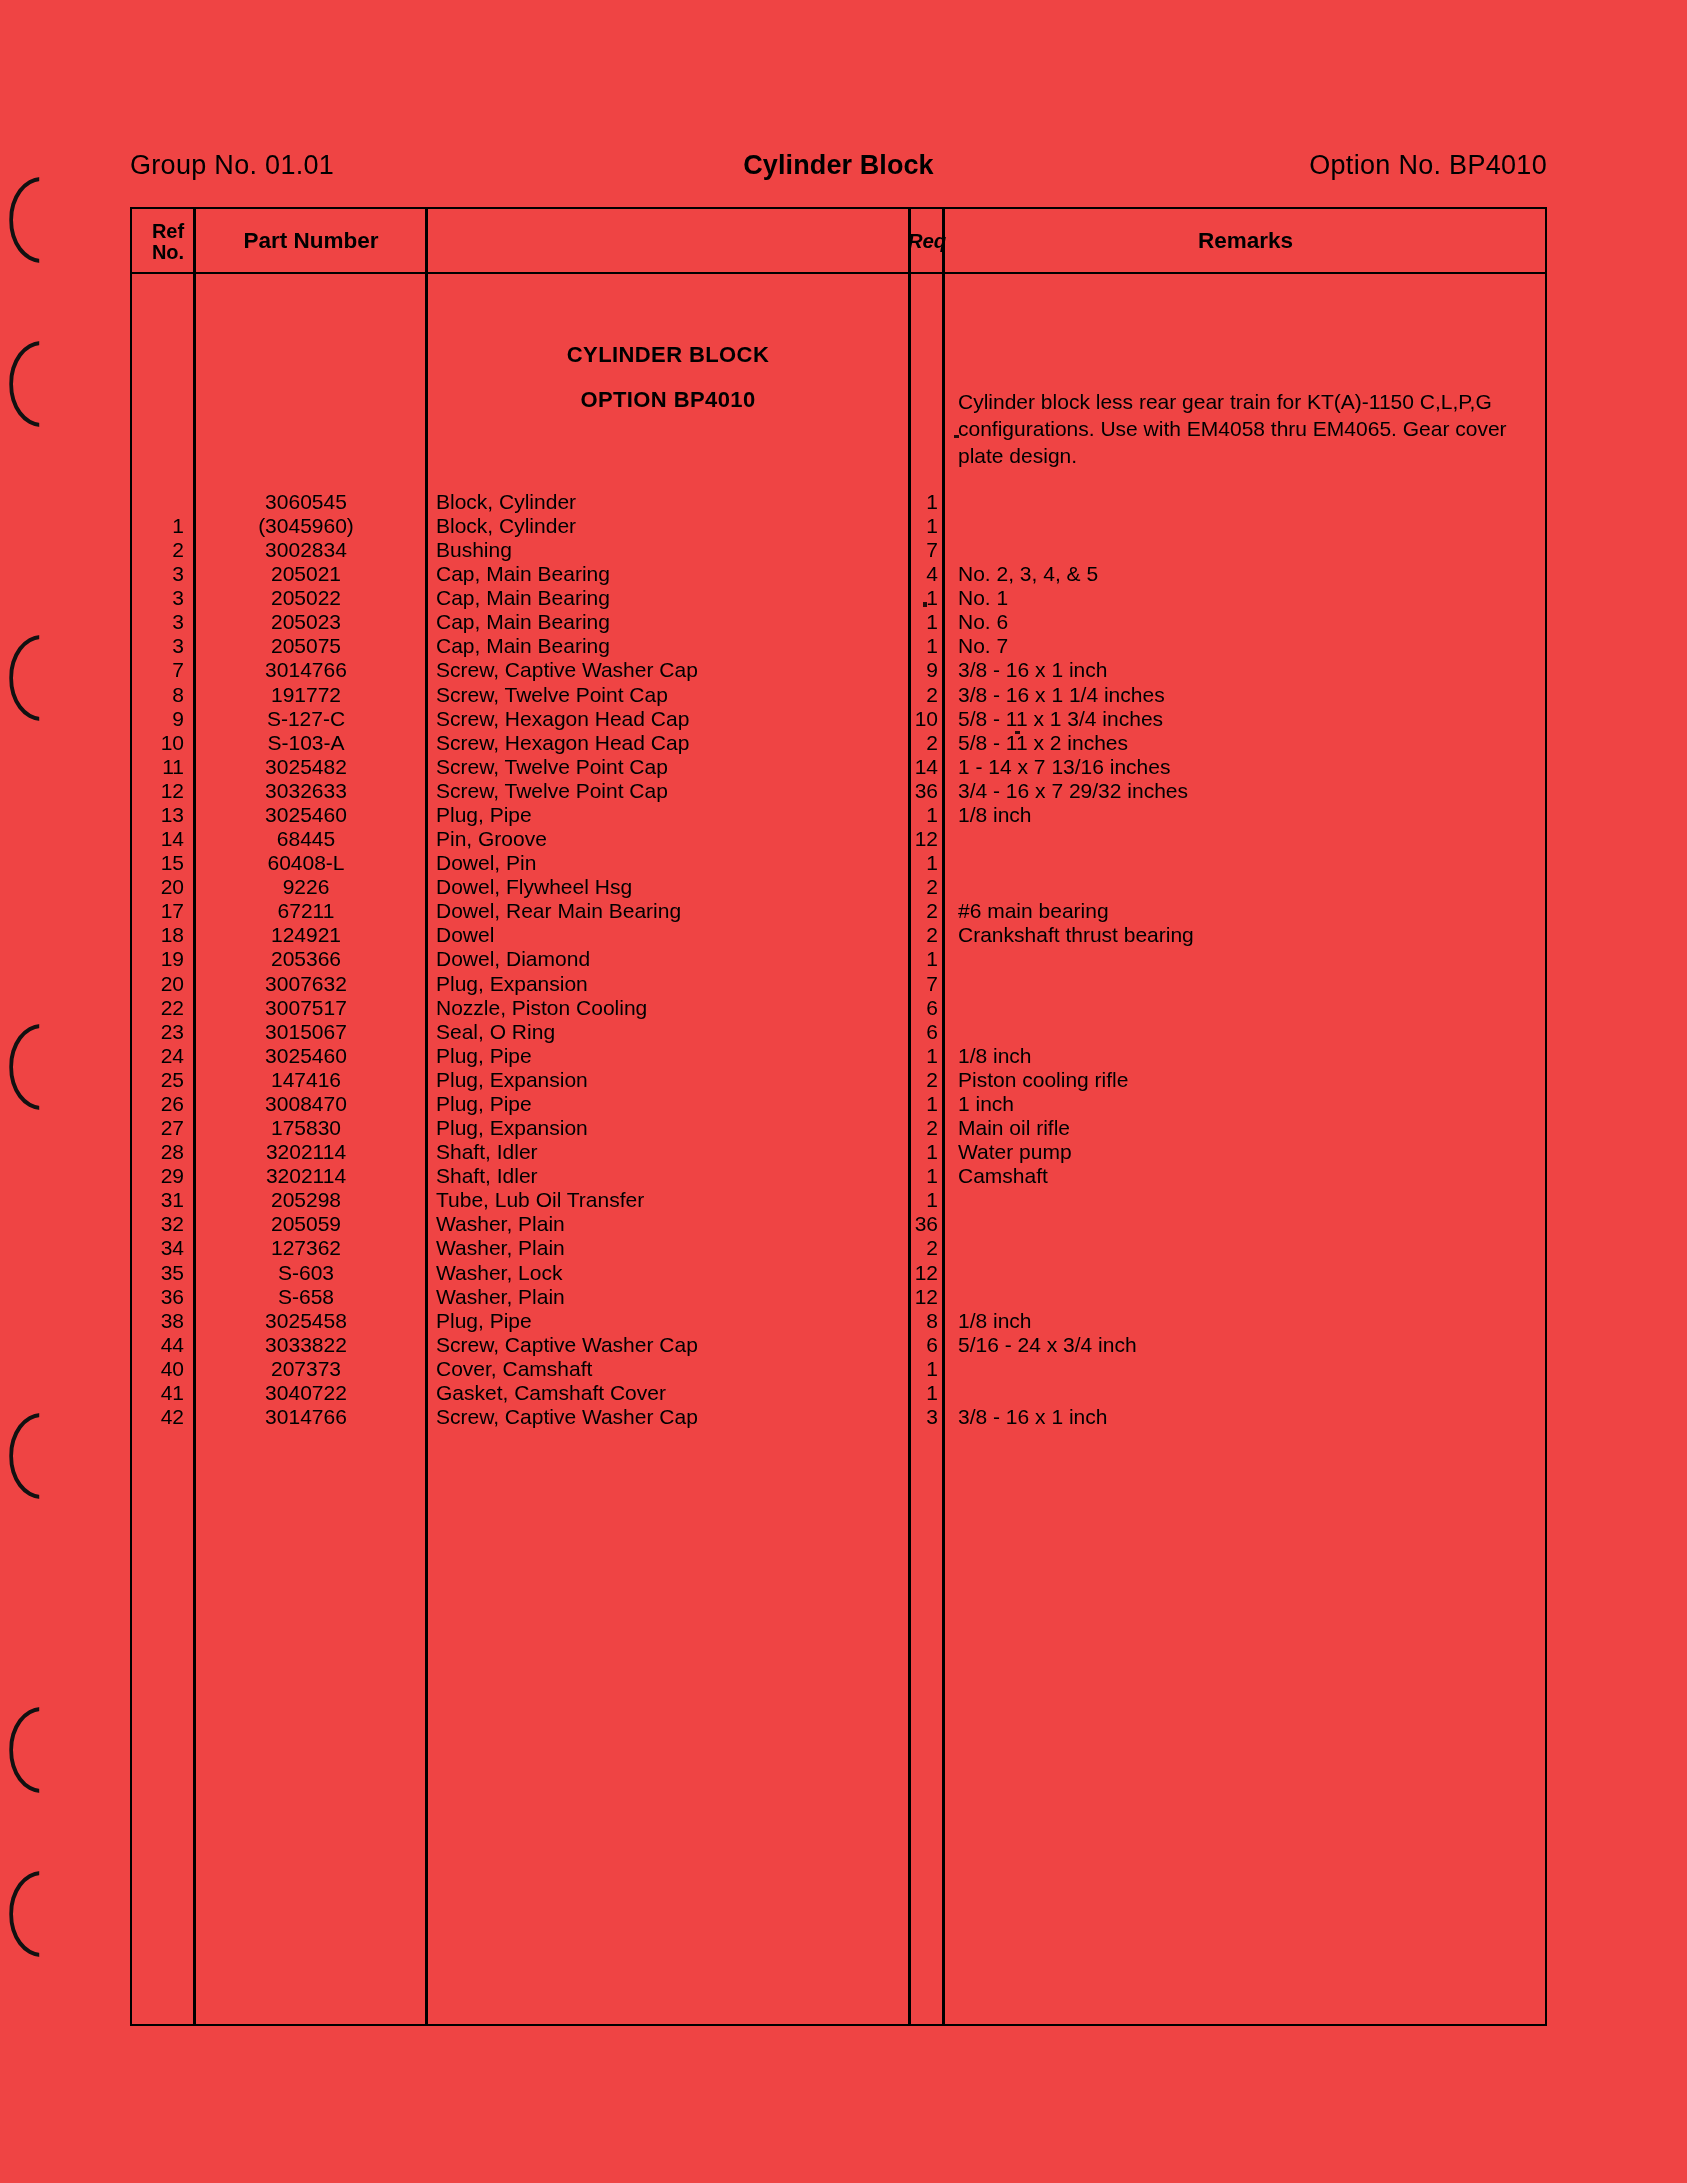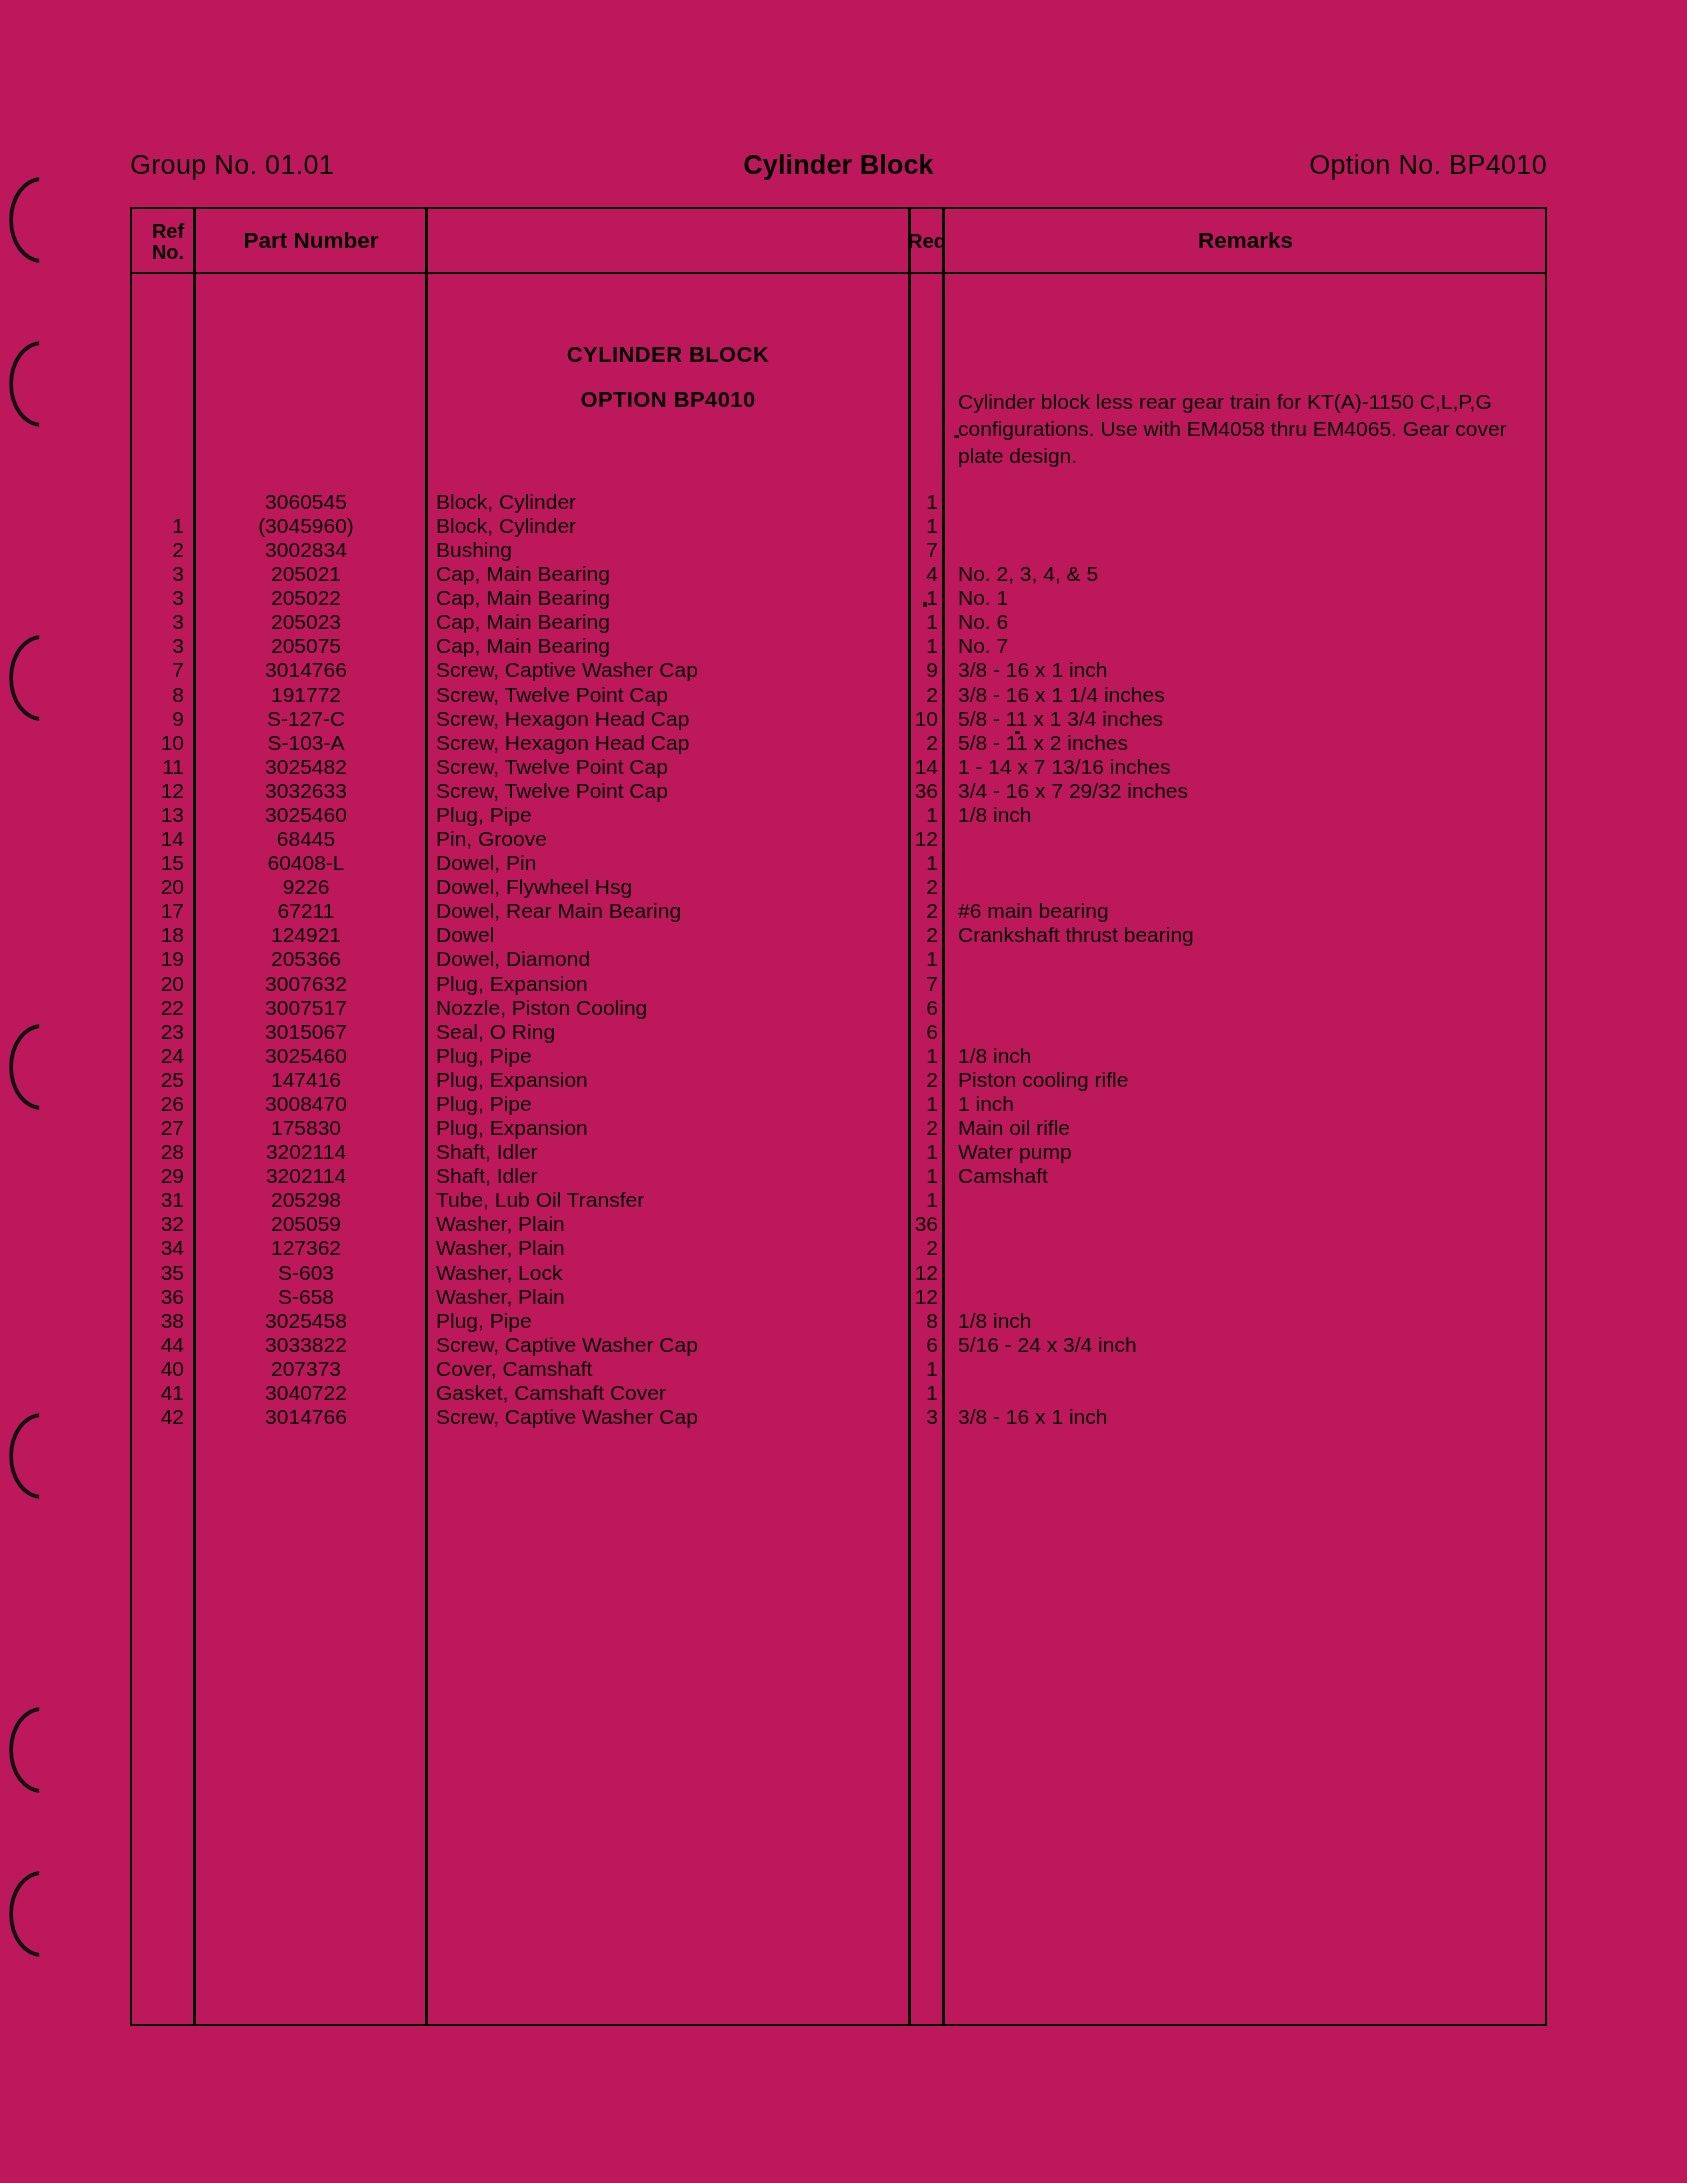--- a/index.html
+++ b/index.html
@@ -9,21 +9,21 @@
     background: #ffffff;
   }
   body {
     font-family: "Liberation Sans", sans-serif;
     color: #000000;
   }
   #page {
     position: relative;
     width: 1687px;
     height: 2183px;
-    background: #be185d;
+    background: #ef4444;
     overflow: hidden;
   }
 
   
   .punch {
     position: absolute;
     left: 9.3px;
     width: 57px;
     height: 78px;
     border: 4.6px solid #111;
@@ -100,21 +100,21 @@
     align-items: center;
     justify-content: center;
     font-size: 22.5px;
     font-weight: 700;
     text-align: center;
     line-height: 1.02;
   }
   .th-ref      { left: 0px;    width: 72px;  font-size: 20px; }
   .th-partno   { left: 64px;   width: 230px; }
   .th-partname { left: 296px;  width: 480px; }
-  .th-req      { left: 779px; width: 32px;  font-size: 20.5px; }
+  .th-req      { left: 779px; width: 32px;  font-size: 20.5px; font-style: italic; }
   .th-remarks  { left: 813px; width: 601px; }
   .th-ref span { display: block; }
 
   
   .tbody {
     position: absolute;
     left: 0; right: 0;
     top: 65px;
     bottom: 0;
   }

